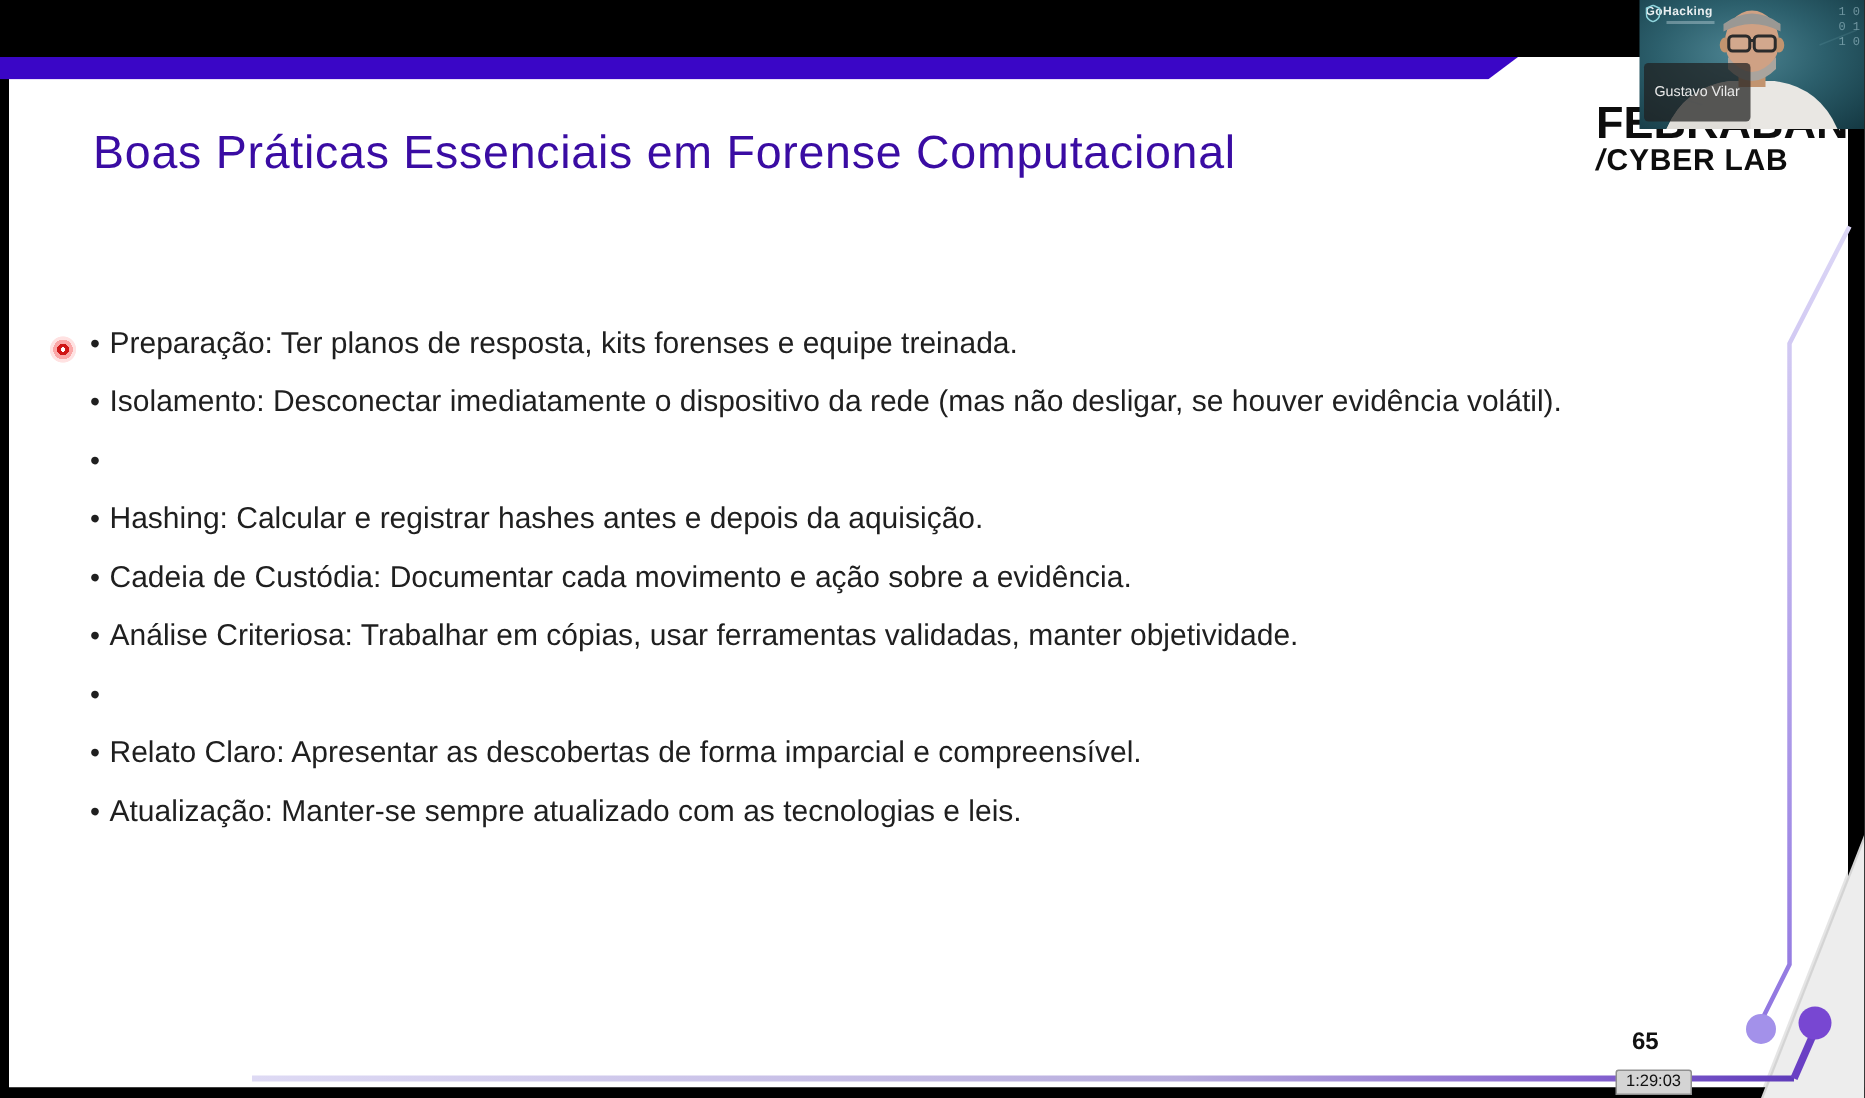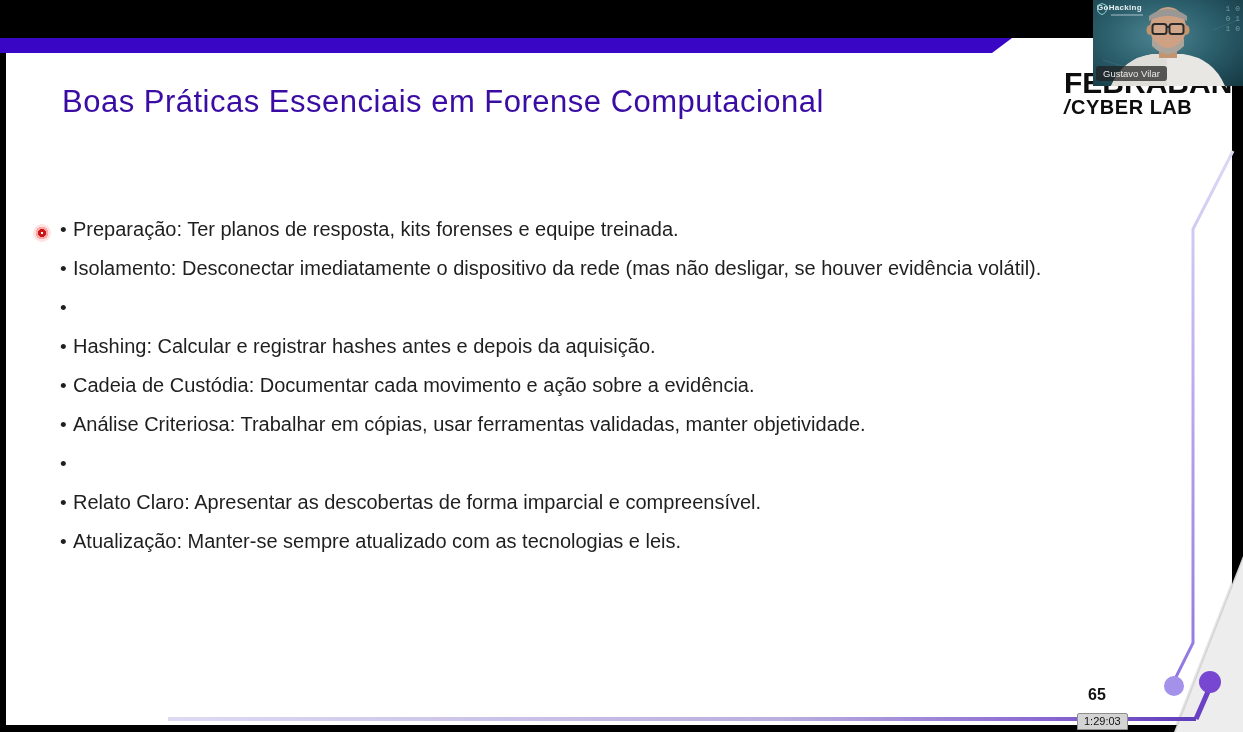--- a/index.html
+++ b/index.html
@@ -41,21 +41,21 @@
   
   .webcam{position:absolute;left:1093px;top:0;width:150px;height:86px;z-index:5;overflow:hidden;
           background:radial-gradient(ellipse at 45% 42%,#4d8492 0%,#2c5f6c 48%,#143842 100%);}
   .webcam svg{position:absolute;left:0;top:0;}
   .cam-brand{position:absolute;left:4px;top:3px;display:flex;align-items:center;gap:3px;z-index:2;}
   .cam-brand .brand-text{font-size:8px;font-weight:bold;color:#e9eef0;letter-spacing:.3px;}
   .cam-brand-sub{position:absolute;left:18px;top:14px;width:32px;height:2px;background:rgba(220,235,240,.35);z-index:2;}
   .cam-binary{position:absolute;right:3px;top:4px;font-size:8px;line-height:10px;color:rgba(200,230,240,.45);
               white-space:pre-line;text-align:left;z-index:2;font-family:"Liberation Mono",monospace;}
   .name-tag{position:absolute;left:3px;bottom:5px;background:rgba(32,32,32,.72);color:#eaeaea;
-            font-size:9.5px;line-height:11px;padding:2px 7px;border-radius:3px;z-index:3;}
+            font-size:9.5px;line-height:11px;padding:14px 7px;border-radius:3px;z-index:3;}
 
   
   .timestamp{position:absolute;left:1077px;top:713px;background:#d4d4d4;border:1px solid #8f8f8f;
              border-radius:2px 2px 0 0;padding:1px 6px 2px 6px;font-size:11px;color:#111;z-index:6;}
 </style>
 </head>
 <body>
 
 <div class="screen">
 

